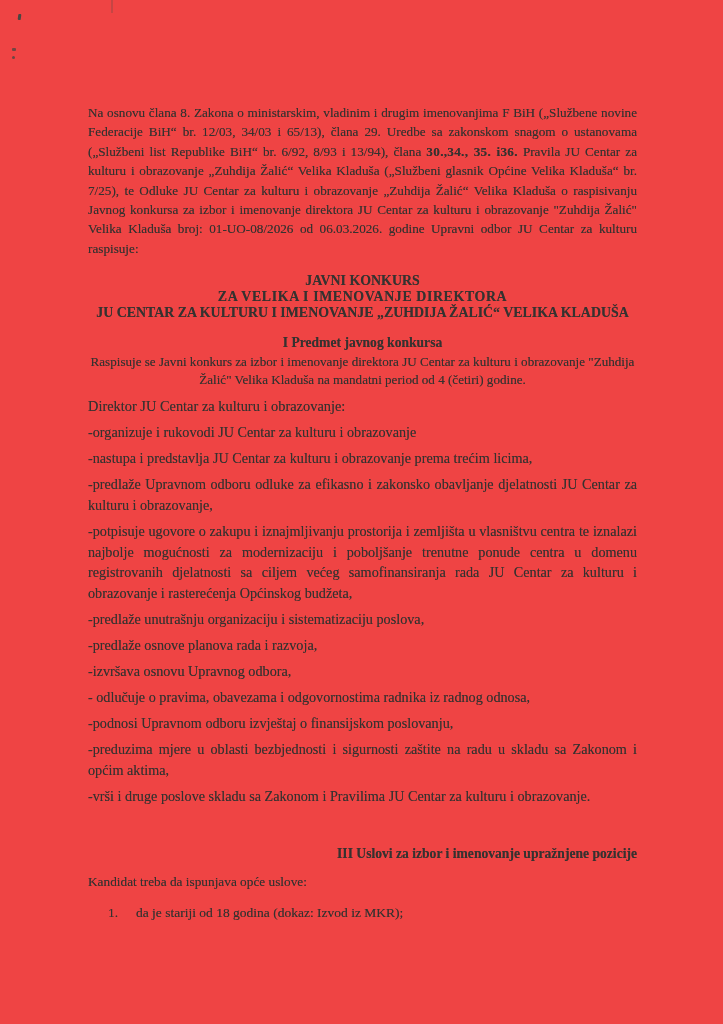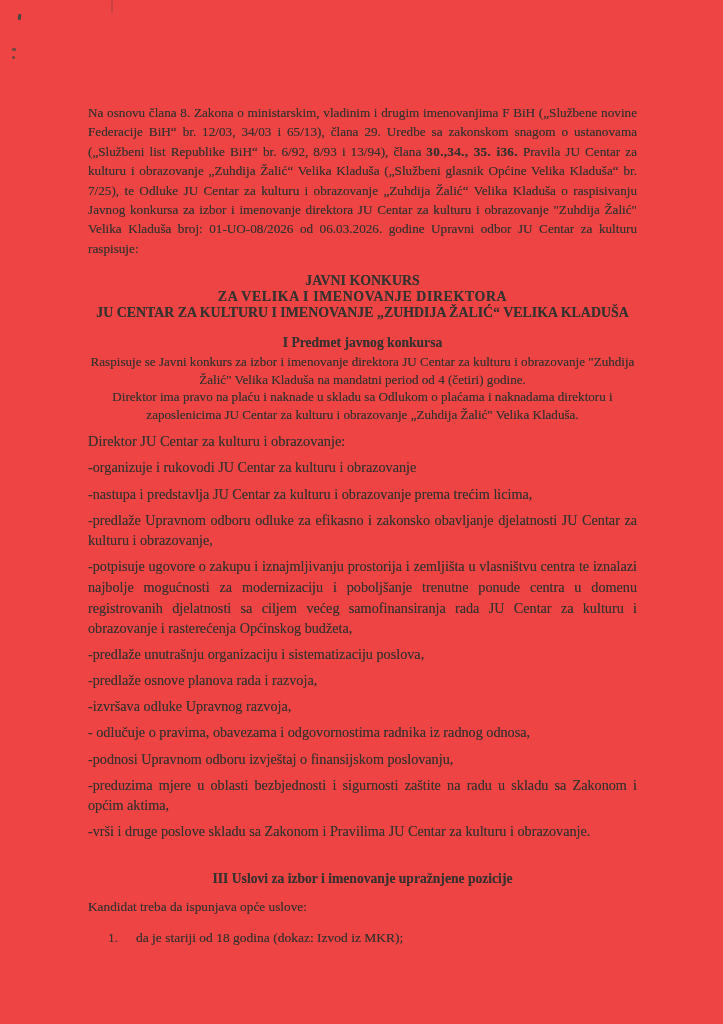--- a/index.html
+++ b/index.html
@@ -56,21 +56,21 @@
     margin: 8px 0 0 0;
     font-size: 14.4px;
     line-height: 20.6px;
   }
   .s2-item {
     margin: 5.5px 0 0 0;
     font-size: 14.2px;
     line-height: 20.6px;
     text-align: justify;
   }
-  .s3-heading { margin-top: 29px; }
+  .s3-heading { margin-top: 39px; text-align: right; }
   .s3-lead {
     margin: 11px 0 0 0;
     font-size: 13.3px;
     line-height: 18px;
   }
   .s3-item {
     margin: 13px 0 0 0;
     padding-left: 20px;
     font-size: 13.5px;
     line-height: 18px;
@@ -100,31 +100,30 @@
 
     <div class="title-block">
       <p class="title-line1">JAVNI KONKURS</p>
       <p class="title-line2">ZA VELIKA  I  IMENOVANJE  DIREKTORA</p>
       <p class="title-line3">JU CENTAR ZA KULTURU I IMENOVANJE „ZUHDIJA ŽALIĆ“ VELIKA KLADUŠA</p>
     </div>
 
     <p class="s1-heading">I Predmet javnog konkursa</p>
     <div class="s1-block">
       <p class="s1-para">Raspisuje se Javni konkurs za izbor i imenovanje direktora JU Centar za kulturu i obrazovanje "Zuhdija Žalić" Velika Kladuša na mandatni period od 4 (četiri) godine.</p>
-      <p class="s1-para">Direktor ima pravo na plaću i naknade u skladu sa Odlukom o plaćama i naknadama direktoru i zaposlenicima JU Centar za kulturu i obrazovanje „Zuhdija Žalić" Velika Kladuša.</p>
     </div>
 
     <p class="s2-lead">Direktor JU Centar za kulturu i obrazovanje:</p>
     <p class="s2-item">-organizuje i rukovodi JU Centar za kulturu i obrazovanje</p>
     <p class="s2-item">-nastupa i predstavlja JU Centar za kulturu i obrazovanje prema trećim licima,</p>
     <p class="s2-item">-predlaže Upravnom odboru odluke za efikasno i zakonsko obavljanje djelatnosti JU Centar za kulturu i obrazovanje,</p>
     <p class="s2-item">-potpisuje ugovore o zakupu i iznajmljivanju prostorija i zemljišta u vlasništvu centra te iznalazi najbolje mogućnosti za modernizaciju i poboljšanje trenutne ponude centra u domenu registrovanih djelatnosti sa ciljem većeg samofinansiranja rada JU Centar za kulturu i obrazovanje i rasterećenja Općinskog budžeta,</p>
     <p class="s2-item">-predlaže unutrašnju organizaciju i sistematizaciju poslova,</p>
     <p class="s2-item">-predlaže osnove planova rada i razvoja,</p>
-    <p class="s2-item">-izvršava odluke Upravnog razvoja,</p>
+    <p class="s2-item">-izvršava osnovu Upravnog odbora,</p>
     <p class="s2-item">- odlučuje o pravima, obavezama i odgovornostima radnika iz radnog odnosa,</p>
     <p class="s2-item">-podnosi Upravnom odboru izvještaj o finansijskom poslovanju,</p>
     <p class="s2-item">-preduzima mjere u oblasti bezbjednosti i sigurnosti zaštite na radu u skladu sa Zakonom i općim aktima,</p>
     <p class="s2-item">-vrši i druge poslove skladu sa Zakonom i Pravilima JU Centar za kulturu i obrazovanje.</p>
 
     <p class="s3-heading">III Uslovi za izbor i imenovanje upražnjene pozicije</p>
     <p class="s3-lead">Kandidat treba da ispunjava opće uslove:</p>
     <div class="s3-item">
       <span class="num">1.</span>
       <span class="txt">da je stariji od 18 godina (dokaz: Izvod iz MKR);</span>

